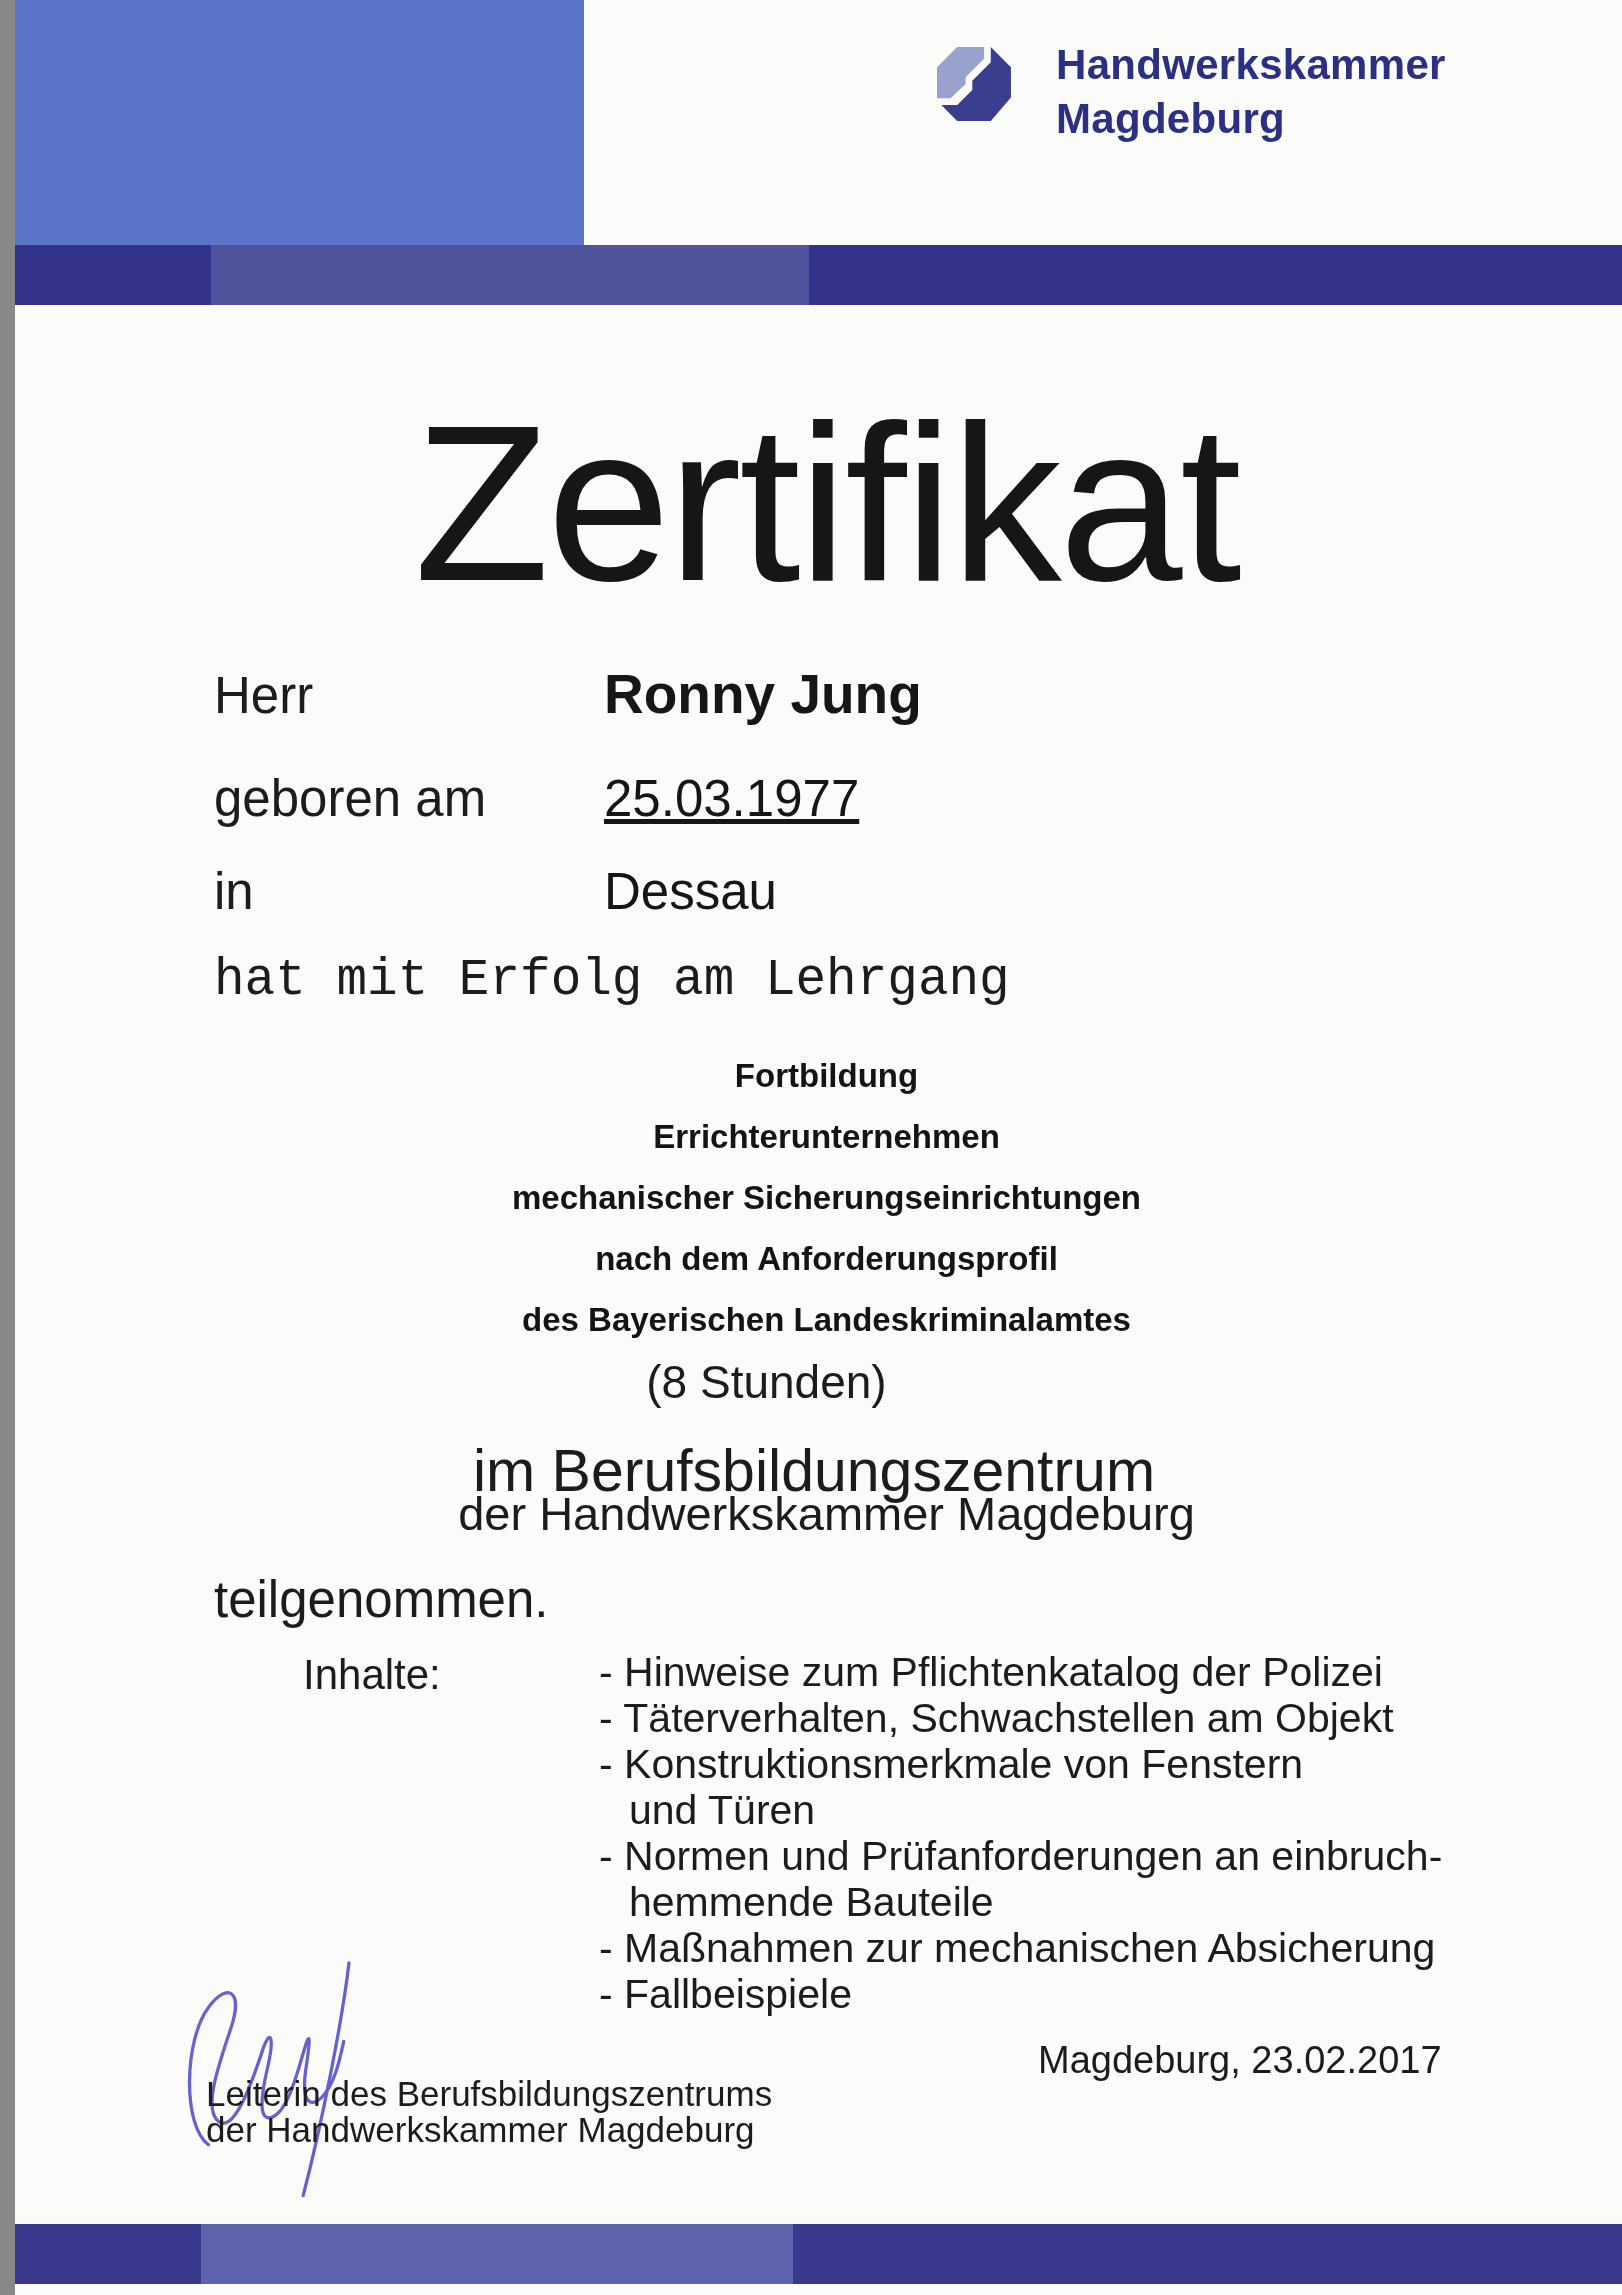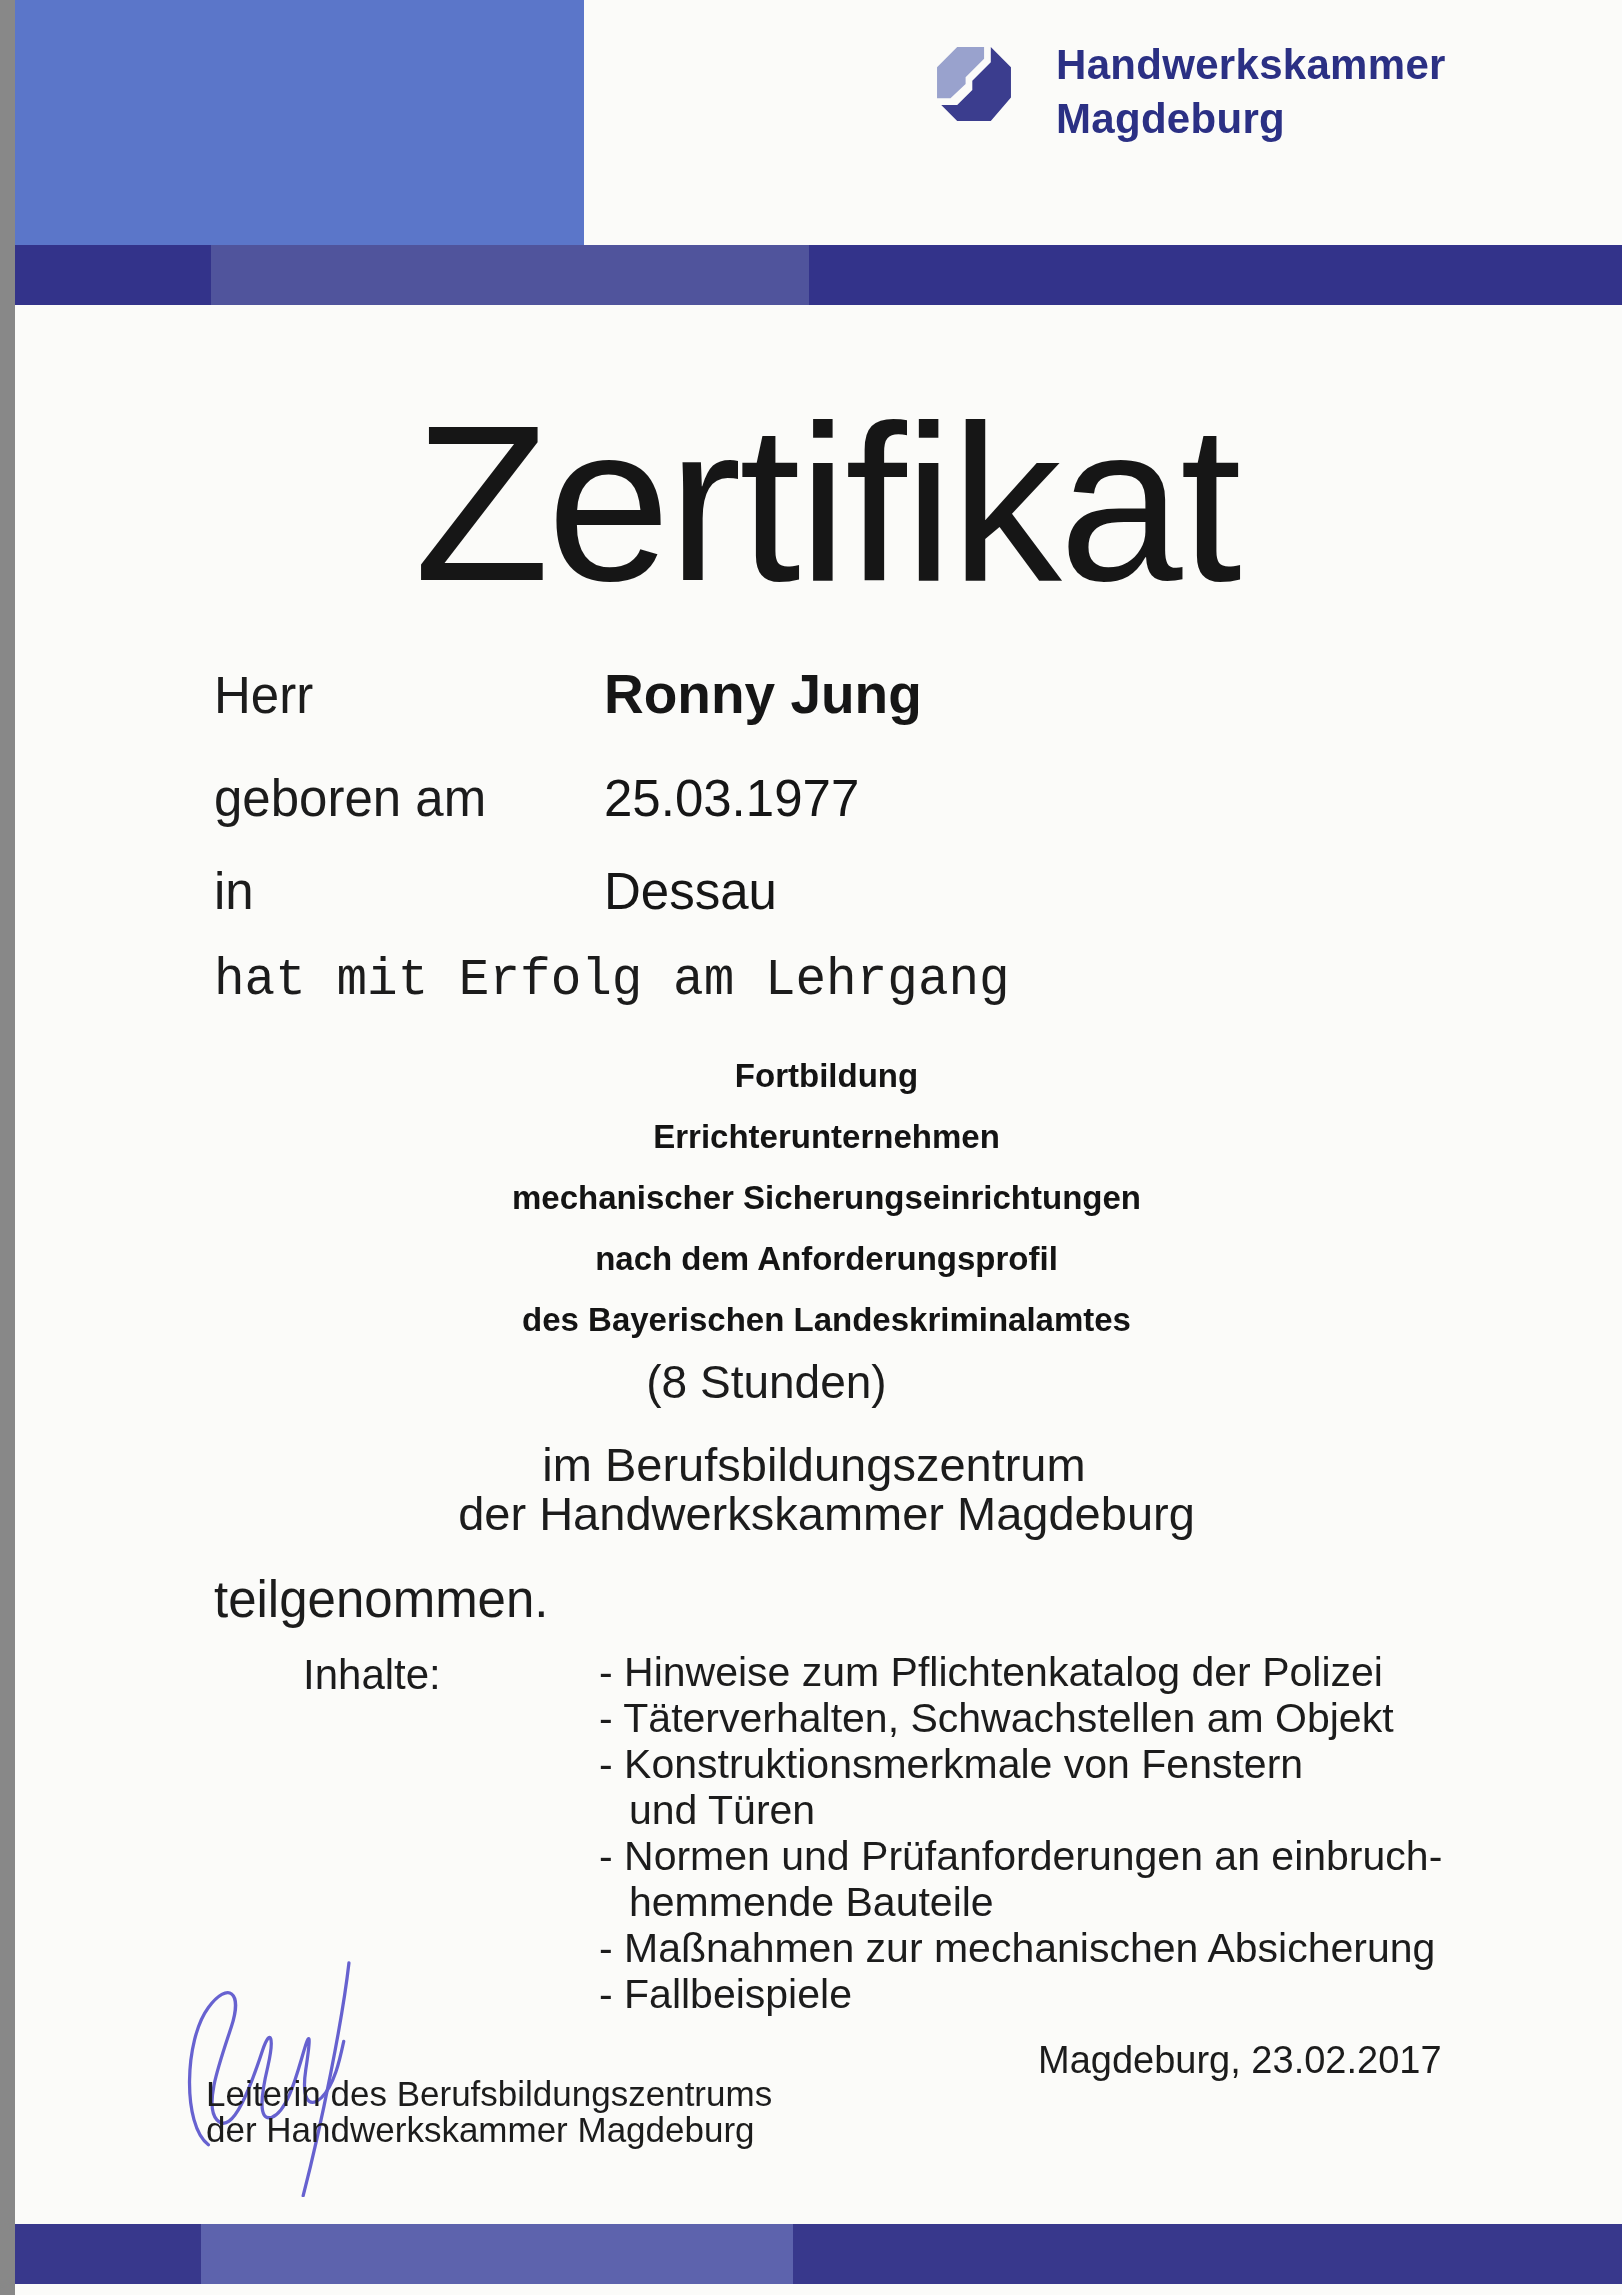--- a/index.html
+++ b/index.html
@@ -24,28 +24,28 @@
   #org-name{left:1041px;top:38px;font-size:42px;line-height:54px;font-weight:bold;color:#2b3084;letter-spacing:0.3px;}
 
   
   #cert-title{left:0;top:392px;width:1623px;text-align:center;font-size:222px;line-height:222px;font-weight:400;letter-spacing:-2.6px;color:#161616;}
 
   
   .row-label{left:199px;font-size:51px;color:#1c1c1c;}
   .row-value{left:589px;font-size:51px;color:#161616;}
   #name-value{font-weight:bold;font-size:55px;}
   #r1l{top:666px;} #r1v{top:662px;}
-  #r2l{top:769px;} #r2v{top:769px;}
+  #r2l{top:769px;} #r2v{top:769px;text-decoration:underline;}
   #r3l{top:862px;} #r3v{top:862px;}
   #intro-line{left:199px;top:952px;font-size:51px;font-family:Liberation Mono, monospace;}
 
   
   #course-block{left:0;top:1045px;width:1623px;text-align:center;font-size:33px;font-weight:bold;line-height:61px;color:#141414;}
   #course-duration{left:16px;top:1355px;width:1471px;text-align:center;font-size:46px;}
-  #venue1{left:0;top:1437px;width:1598px;text-align:center;font-size:47px;}
+  #venue1{left:0;top:1437px;width:1598px;text-align:center;font-size:59px;}
   #venue2{left:0;top:1486px;width:1623px;text-align:center;font-size:47px;}
   #outro-line{left:199px;top:1570px;font-size:51px;}
 
   
   #contents-label{left:288px;top:1651px;font-size:42px;}
   #contents-list{left:584px;top:1649px;width:863px;font-size:41px;line-height:46px;}
   #contents-list .cont{padding-left:30px;}
 
   
   #signature-ink{left:131px;top:1929px;width:249px;height:268px;}

